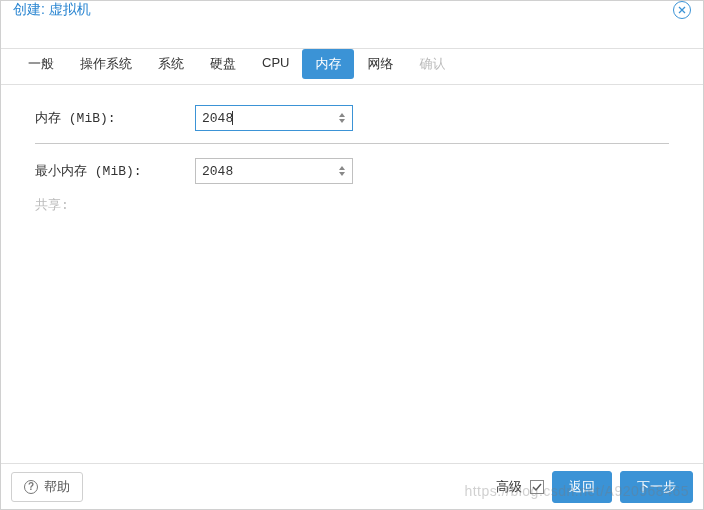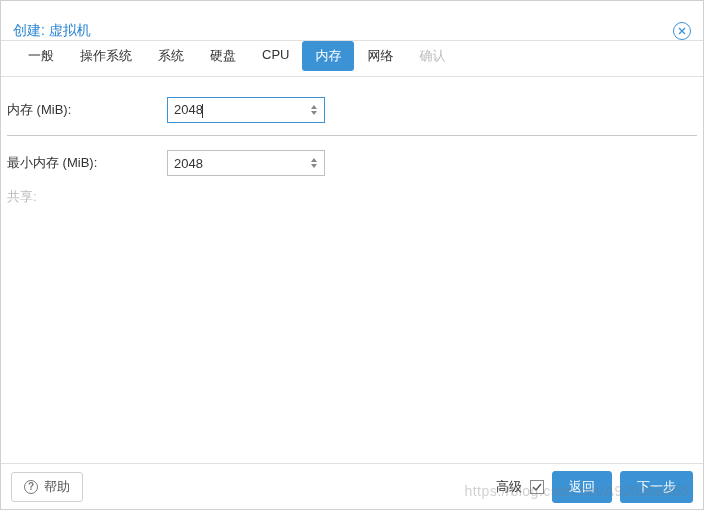--- a/index.html
+++ b/index.html
@@ -18,24 +18,24 @@
     }
     .dialog {
       width: 704px;
       height: 510px;
       border: 1px solid #d0d0d0;
       display: flex;
       flex-direction: column;
       background: #fff;
     }
     .titlebar {
-      height: 40px;
+      height: 48px;
       border-bottom: 1px solid #e0e0e0;
       display: flex;
-      align-items: flex-end;
+      align-items: flex-start;
       justify-content: space-between;
       padding: 0 12px;
     }
     .title {
       color: #2b86d1;
       font-size: 14px;
     }
     .close-btn {
       width: 18px;
       height: 18px;
@@ -67,22 +67,23 @@
     .tab.active {
       background: #3b93d6;
       color: #fff;
     }
     .tab.disabled {
       color: #bbb;
       cursor: default;
     }
     .content {
       flex: 1;
-      padding: 18px 6px;
+      padding: 18px 34px;
       overflow: auto;
+      font-family: Liberation Mono, monospace;
     }
     .row {
       display: flex;
       align-items: center;
       height: 30px;
       margin-bottom: 4px;
     }
     .row-label {
       width: 160px;
       color: #333;

